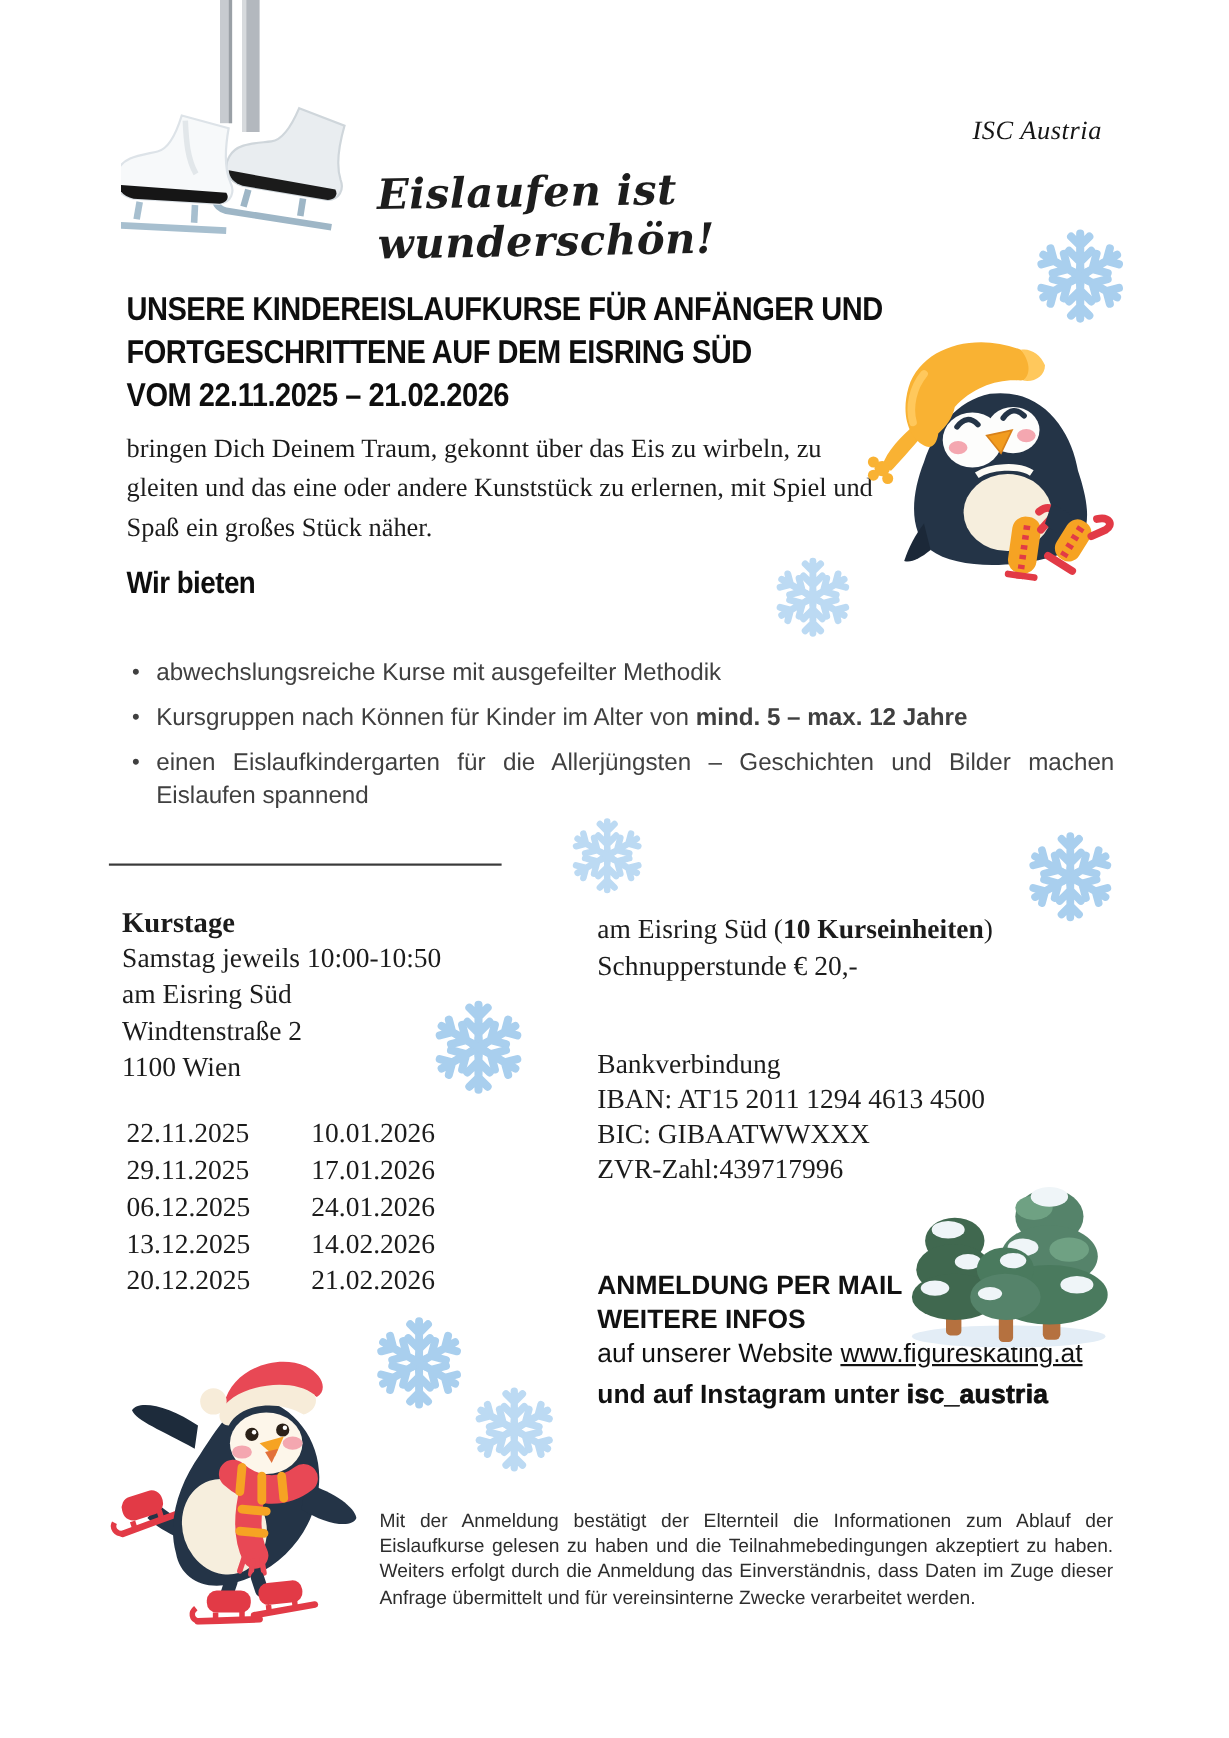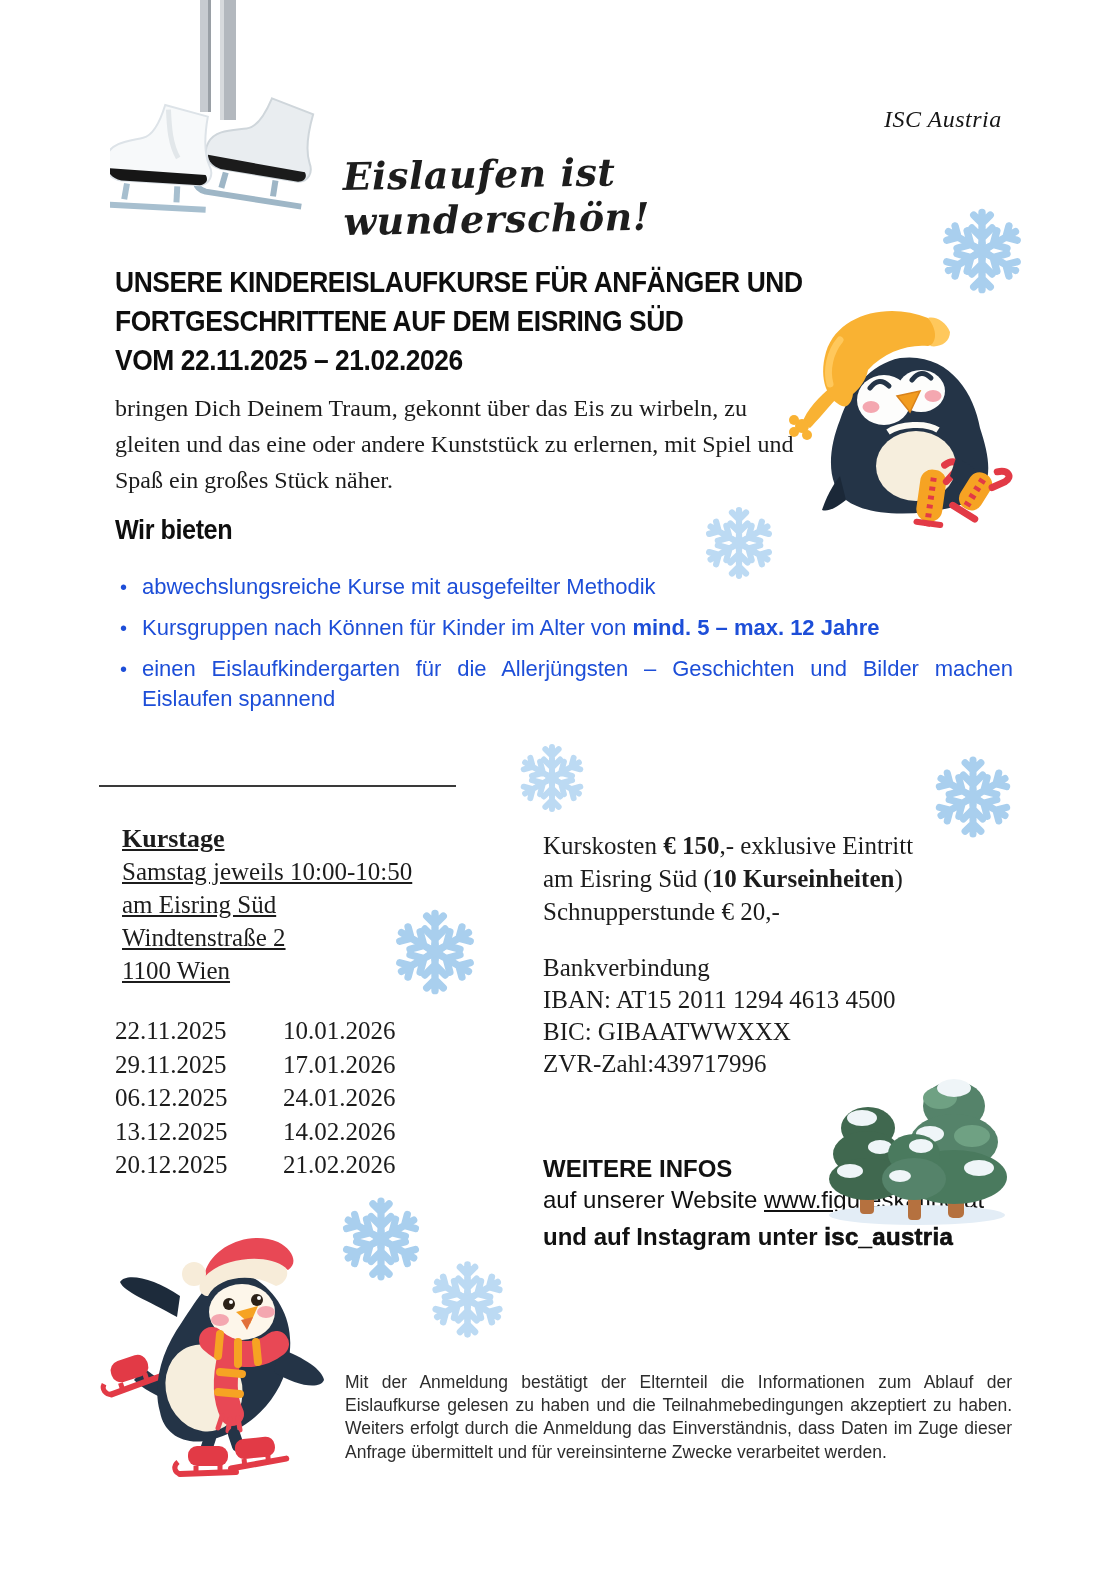--- a/index.html
+++ b/index.html
@@ -13,28 +13,28 @@
 
   .headline{left:115px;top:262px;width:840px;font-family:"Liberation Sans",sans-serif;font-weight:bold;
             font-size:30px;line-height:39px;letter-spacing:-0.5px;color:#0e0e0e;
             transform:scaleX(0.88);transform-origin:0 0;}
   .headline span{display:block;}
 
   .intro{left:115px;top:390px;width:690px;font-size:24px;line-height:36px;color:#1c1c1c;}
 
   .offer-heading{left:115px;top:514px;font-family:"Liberation Sans",sans-serif;font-weight:bold;
                  font-size:28px;letter-spacing:-0.5px;color:#0e0e0e;transform:scaleX(0.9);transform-origin:0 0;}
-  .bullets{left:118px;top:572px;width:895px;margin:0;padding:0;list-style:none;
-           font-family:"Liberation Sans",sans-serif;font-size:22px;line-height:30px;color:#1d4ed8;}
+  .bullets{left:118px;top:596px;width:895px;margin:0;padding:0;list-style:none;
+           font-family:"Liberation Sans",sans-serif;font-size:22px;line-height:30px;color:#404040;}
   .bullets li{position:relative;padding-left:24px;margin-bottom:11px;text-align:justify;}
   .bullets li::before{content:"•";position:absolute;left:2px;top:0;font-size:20px;}
 
   .rule{left:99px;top:785px;width:357px;height:2px;background:#3a3a3a;}
 
-  .kurstage{left:122px;top:822px;font-size:25px;line-height:33px;color:#1c1c1c;text-decoration:underline;}
+  .kurstage{left:111px;top:822px;font-size:25px;line-height:33px;color:#1c1c1c;}
   .kurstage .kt-title{font-weight:bold;font-size:26px;}
 
   .dates{left:115px;top:1014px;font-size:25px;color:#1c1c1c;}
   .dates-row{display:flex;line-height:33.5px;}
   .dates-c1{width:168px;}
 
   .costs{left:543px;top:829px;font-size:25px;line-height:33px;color:#1c1c1c;}
   .bank{left:543px;top:952px;font-size:25px;line-height:32px;color:#1c1c1c;}
 
   .contact{left:543px;top:1153px;font-family:"Liberation Sans",sans-serif;font-size:24px;
@@ -194,33 +194,33 @@
         <span class="dates-c1">13.12.2025</span>
         <span>14.02.2026</span>
       </div>
     <div class="dates-row">
         <span class="dates-c1">20.12.2025</span>
         <span>21.02.2026</span>
       </div>
   </div>
 
   <div class="abs costs">
-    <div><span>Kurskosten </span><b>€ 150</b><span>,- exklusive Eintritt</span></div>
     <div><span>am Eisring Süd (</span><b>10 Kurseinheiten</b><span>)</span></div>
     <div>Schnupperstunde € 20,-</div>
   </div>
 
   <div class="abs bank">
     <div>Bankverbindung</div>
     <div>IBAN: AT15 2011 1294 4613 4500</div>
     <div>BIC: GIBAATWWXXX</div>
     <div>ZVR-Zahl:439717996</div>
   </div>
 
   <div class="abs contact">
+    <div class="bold">ANMELDUNG PER MAIL</div>
     <div class="bold">WEITERE INFOS</div>
     <div><span>auf unserer Website </span><a>www.figureskating.at</a></div>
     <div class="row-insta"><span>und auf Instagram unter </span><span class="insta-handle">isc_austria</span></div>
   </div>
 
   <svg class="abs" style="left:822px;top:1050px" width="190" height="178" viewBox="0 0 190 178">
     <ellipse cx="95" cy="165" rx="88" ry="10" fill="#e3edf6"></ellipse>
 
     <rect x="38" y="134" width="14" height="30" rx="4" fill="#b5713f"></rect>
     <ellipse cx="46" cy="78" rx="27" ry="21" fill="#40684f"></ellipse>

